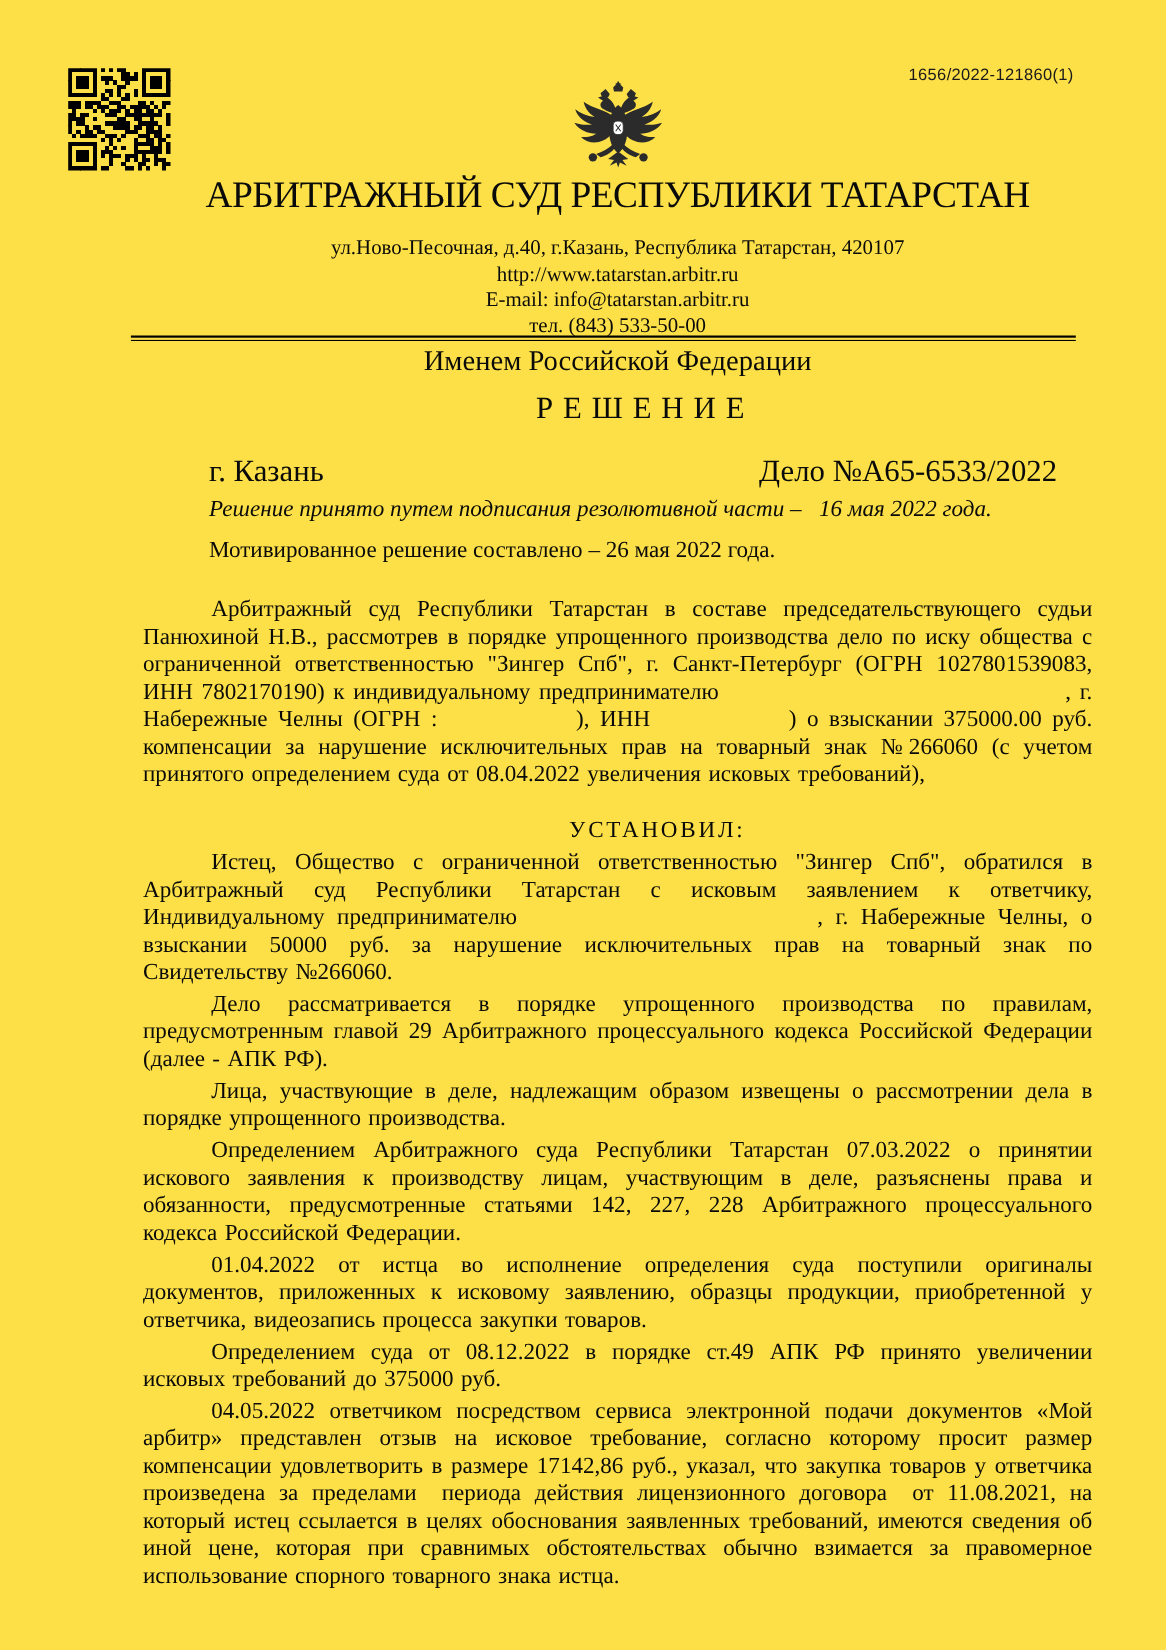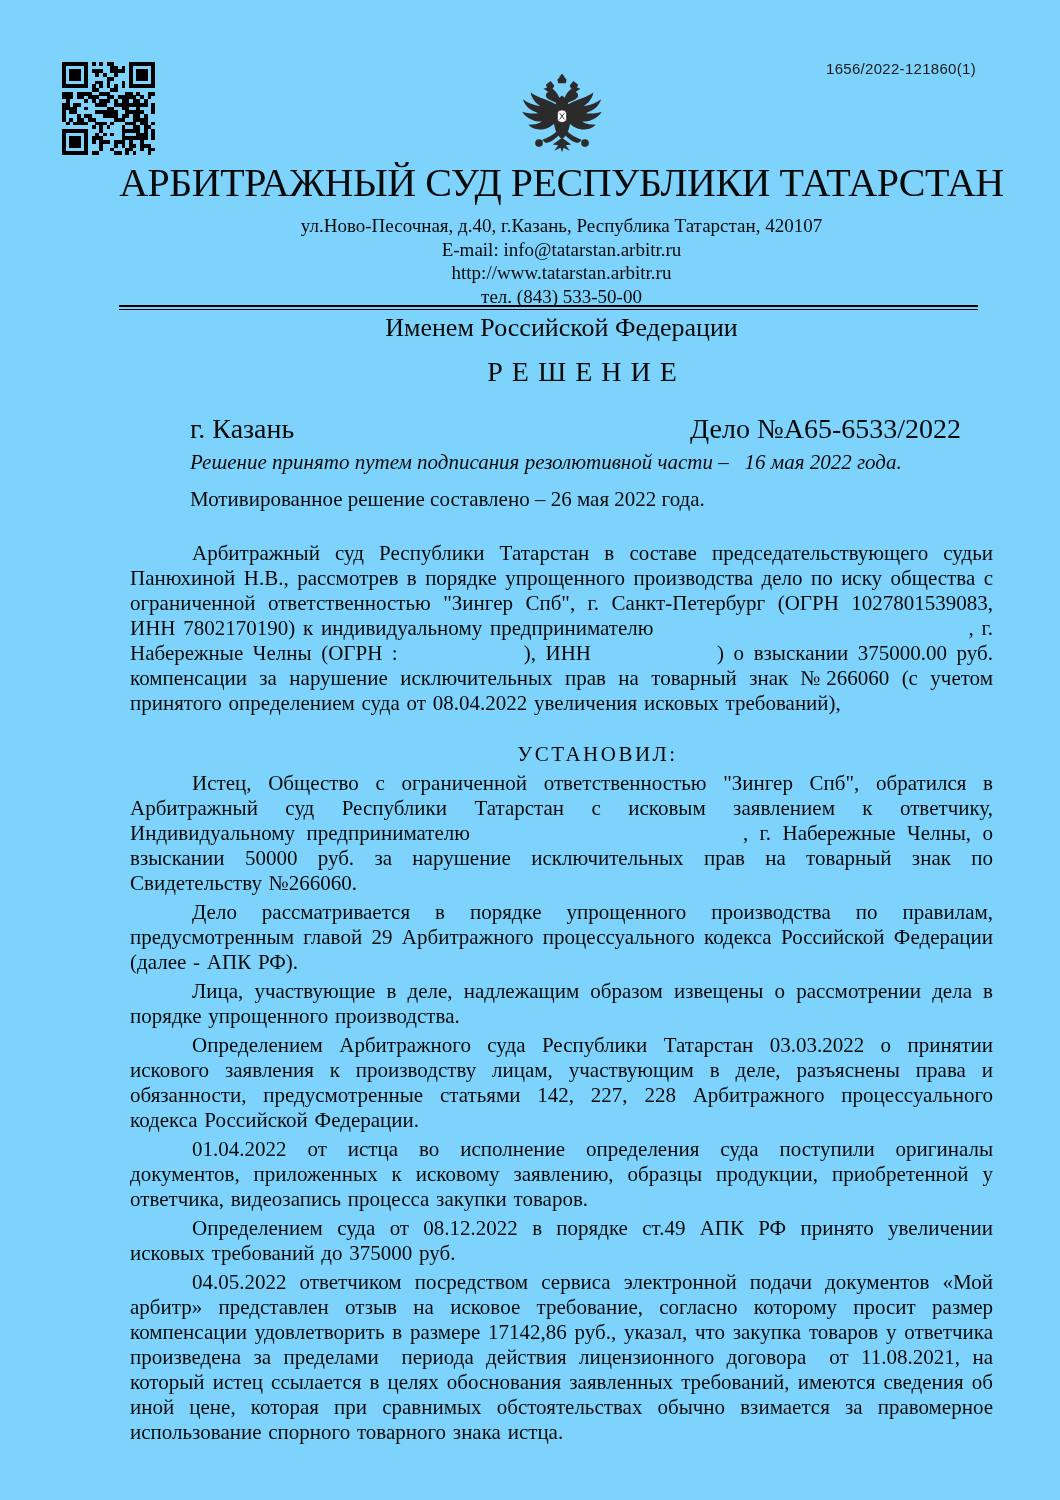--- a/index.html
+++ b/index.html
@@ -1,29 +1,29 @@
 <!DOCTYPE html>
 <html><head>
 <meta charset="utf-8">
 <style>
   html,body{margin:0;padding:0;background:#fff;}
   .page{
-    position:relative;width:1060px;height:1500px;background:#7dd3fc;
+    position:relative;width:1060px;height:1500px;background:#fde047;
     font-family:"Liberation Serif",serif;color:#0a0a0a;overflow:hidden;
   }
   .stamp{
     position:absolute;top:60px;left:826px;width:150px;
     font-family:"Liberation Sans",sans-serif;font-size:15px;color:#1a1a1a;
     letter-spacing:.3px;white-space:nowrap;
   }
   .qr{position:absolute;left:62px;top:62px;width:93px;height:93px;}
   .emblem{position:absolute;left:516px;top:72px;width:92px;height:90px;}
   .court-name{
     position:absolute;top:159px;left:96px;width:931px;text-align:center;
-    font-size:40px;letter-spacing:-.5px;white-space:nowrap;
+    font-size:34px;letter-spacing:-.5px;white-space:nowrap;
   }
   .contact{
     position:absolute;top:214px;left:126px;width:871px;text-align:center;
     font-size:19px;line-height:23.5px;
   }
   .rule{
     position:absolute;top:305px;left:119px;width:859px;height:2px;
     border-top:2.5px solid #000;border-bottom:1.2px solid #000;
   }
   .in-name{
@@ -409,22 +409,22 @@
       <path d="M60 83 L72 92 L65 93 L70 100 L62 96 L60 102 L58 96 L50 100 L55 93 L48 92 Z"></path>
     </g>
     <rect x="54" y="47" width="12" height="16" rx="5" fill="#ffffff" stroke="#2b2b2b"></rect>
     <path d="M57 51 L63 59 M63 51 L57 59" stroke="#2b2b2b" stroke-width="1.2"></path>
   </svg>
 
   <div class="court-name">АРБИТРАЖНЫЙ СУД РЕСПУБЛИКИ ТАТАРСТАН</div>
 
   <div class="contact">
     <div>ул.Ново-Песочная, д.40, г.Казань, Республика Татарстан, 420107</div>
+    <div>http://www.tatarstan.arbitr.ru</div>
     <div>E-mail: info@tatarstan.arbitr.ru</div>
-    <div>http://www.tatarstan.arbitr.ru</div>
     <div>тел. (843) 533-50-00</div>
   </div>
 
   <div class="rule"></div>
 
   <div class="in-name">Именем Российской Федерации</div>
 
   <div class="decision-title">РЕШЕНИЕ</div>
 
   <div class="meta-row">
@@ -434,19 +434,19 @@
 
   <div class="date-line res">Решение принято путем подписания резолютивной части –  16 мая 2022 года.</div>
   <div class="date-line mot">Мотивированное решение составлено – 26 мая 2022 года.</div>
 
   <div class="flow">
     <p class="para">Арбитражный суд Республики Татарстан в составе председательствующего судьи Панюхиной Н.В., рассмотрев в порядке упрощенного производства дело по иску общества с ограниченной ответственностью "Зингер Спб", г. Санкт-Петербург (ОГРН 1027801539083, ИНН 7802170190) к индивидуальному предпринимателю               , г. Набережные Челны (ОГРН :      ), ИНН      ) о взыскании 375000.00 руб. компенсации за нарушение исключительных прав на товарный знак №266060 (с учетом принятого определением суда от 08.04.2022 увеличения исковых требований),</p>
     <div class="ustanovil">УСТАНОВИЛ:</div>
     <p class="para">Истец, Общество с ограниченной ответственностью "Зингер Спб", обратился в Арбитражный суд Республики Татарстан с исковым заявлением к ответчику, Индивидуальному предпринимателю             , г. Набережные Челны, о взыскании 50000 руб. за нарушение исключительных прав на товарный знак по Свидетельству №266060.</p>
     <p class="para">Дело рассматривается в порядке упрощенного производства по правилам, предусмотренным главой 29 Арбитражного процессуального кодекса Российской Федерации (далее - АПК РФ).</p>
     <p class="para">Лица, участвующие в деле, надлежащим образом извещены о рассмотрении дела в порядке упрощенного производства.</p>
-    <p class="para">Определением Арбитражного суда Республики Татарстан 03.03.2022 о принятии искового заявления к производству лицам, участвующим в деле, разъяснены права и обязанности, предусмотренные статьями 142, 227, 228 Арбитражного процессуального кодекса Российской Федерации.</p>
+    <p class="para">Определением Арбитражного суда Республики Татарстан 07.03.2022 о принятии искового заявления к производству лицам, участвующим в деле, разъяснены права и обязанности, предусмотренные статьями 142, 227, 228 Арбитражного процессуального кодекса Российской Федерации.</p>
     <p class="para">01.04.2022 от истца во исполнение определения суда поступили оригиналы документов, приложенных к исковому заявлению, образцы продукции, приобретенной у ответчика, видеозапись процесса закупки товаров.</p>
     <p class="para">Определением суда от 08.12.2022 в порядке ст.49 АПК РФ принято увеличении исковых требований до 375000 руб.</p>
     <p class="para">04.05.2022 ответчиком посредством сервиса электронной подачи документов «Мой арбитр» представлен отзыв на исковое требование, согласно которому просит размер компенсации удовлетворить в размере 17142,86 руб., указал, что закупка товаров у ответчика произведена за пределами  периода действия лицензионного договора  от 11.08.2021, на который истец ссылается в целях обоснования заявленных требований, имеются сведения об иной цене, которая при сравнимых обстоятельствах обычно взимается за правомерное использование спорного товарного знака истца.</p>
   </div>
 
 </div>
 
 </body></html>

